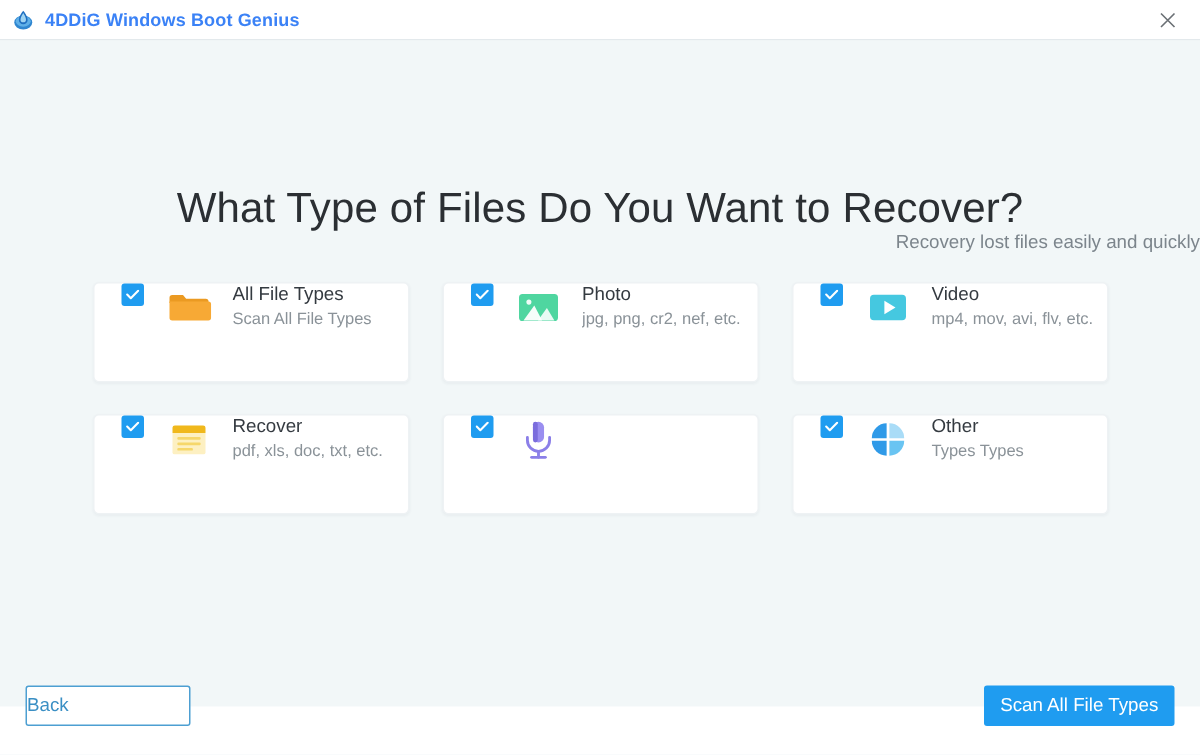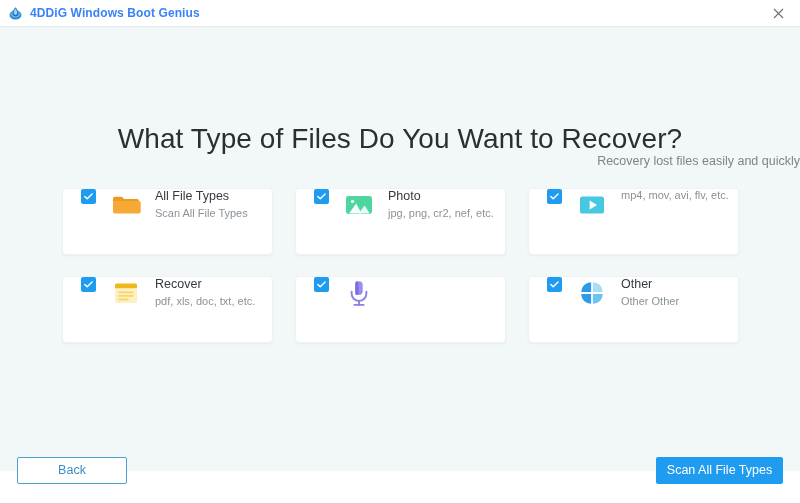--- a/index.html
+++ b/index.html
@@ -173,21 +173,21 @@
     height: 27px;
     background: #ffffff;
     border: 1px solid #4d9fd2;
     border-radius: 2px;
     color: #3a8fc4;
     font-size: 12.5px;
     font-family: "Liberation Sans", sans-serif;
     cursor: pointer;
     padding: 0;
     line-height: 25px;
-    text-align: center;
+    text-align: left;
   }
   .btn-scan {
     position: absolute;
     right: 17px;
     top: -14px;
     width: 127px;
     height: 27px;
     background: #1f9cf0;
     border: none;
     border-radius: 2px;
@@ -273,20 +273,21 @@
             <path d="M0.8 3.4 L3.2 5.8 L8.1 0.9" stroke="#ffffff" stroke-width="1.4" fill="none" stroke-linecap="round" stroke-linejoin="round"></path>
           </svg>
         </div>
         <div class="card-icon">
           <svg width="32" height="32" viewBox="0 0 32 32">
             <rect x="4" y="7.5" width="24" height="17" rx="2.6" fill="#45c8e0"></rect>
             <path d="M13.6 11.5 L21 16 L13.6 20.5 z" fill="#ffffff"></path>
           </svg>
         </div>
         <div class="card-text">
+          <span class="card-title">Video</span>
           <span class="card-sub">mp4, mov, avi, flv, etc.</span>
         </div>
       </div>
 
       <div class="card">
         <div class="checkbox">
           <svg width="9" height="7" viewBox="0 0 9 7">
             <path d="M0.8 3.4 L3.2 5.8 L8.1 0.9" stroke="#ffffff" stroke-width="1.4" fill="none" stroke-linecap="round" stroke-linejoin="round"></path>
           </svg>
         </div>
@@ -331,21 +332,21 @@
         <div class="card-icon">
           <svg width="32" height="32" viewBox="0 0 32 32">
             <path d="M15.1 5.2 v9.9 H5.2 a9.9 9.9 0 0 1 9.9 -9.9 z" fill="#2f9ae8"></path>
             <path d="M16.9 5.2 a9.9 9.9 0 0 1 9.9 9.9 h-9.9 z" fill="#a9dcf7"></path>
             <path d="M15.1 16.9 v9.9 A9.9 9.9 0 0 1 5.2 16.9 z" fill="#2f9ae8"></path>
             <path d="M16.9 16.9 h9.9 a9.9 9.9 0 0 1 -9.9 9.9 z" fill="#69c4f2"></path>
           </svg>
         </div>
         <div class="card-text">
           <span class="card-title">Other</span>
-          <span class="card-sub">Other Other</span>
+          <span class="card-sub">Types Types</span>
         </div>
       </div>
 
     </div>
   </div>
 
   <div class="footer">
     <button class="btn-back">Back</button>
     <button class="btn-scan">Scan All File Types</button>
   </div>

